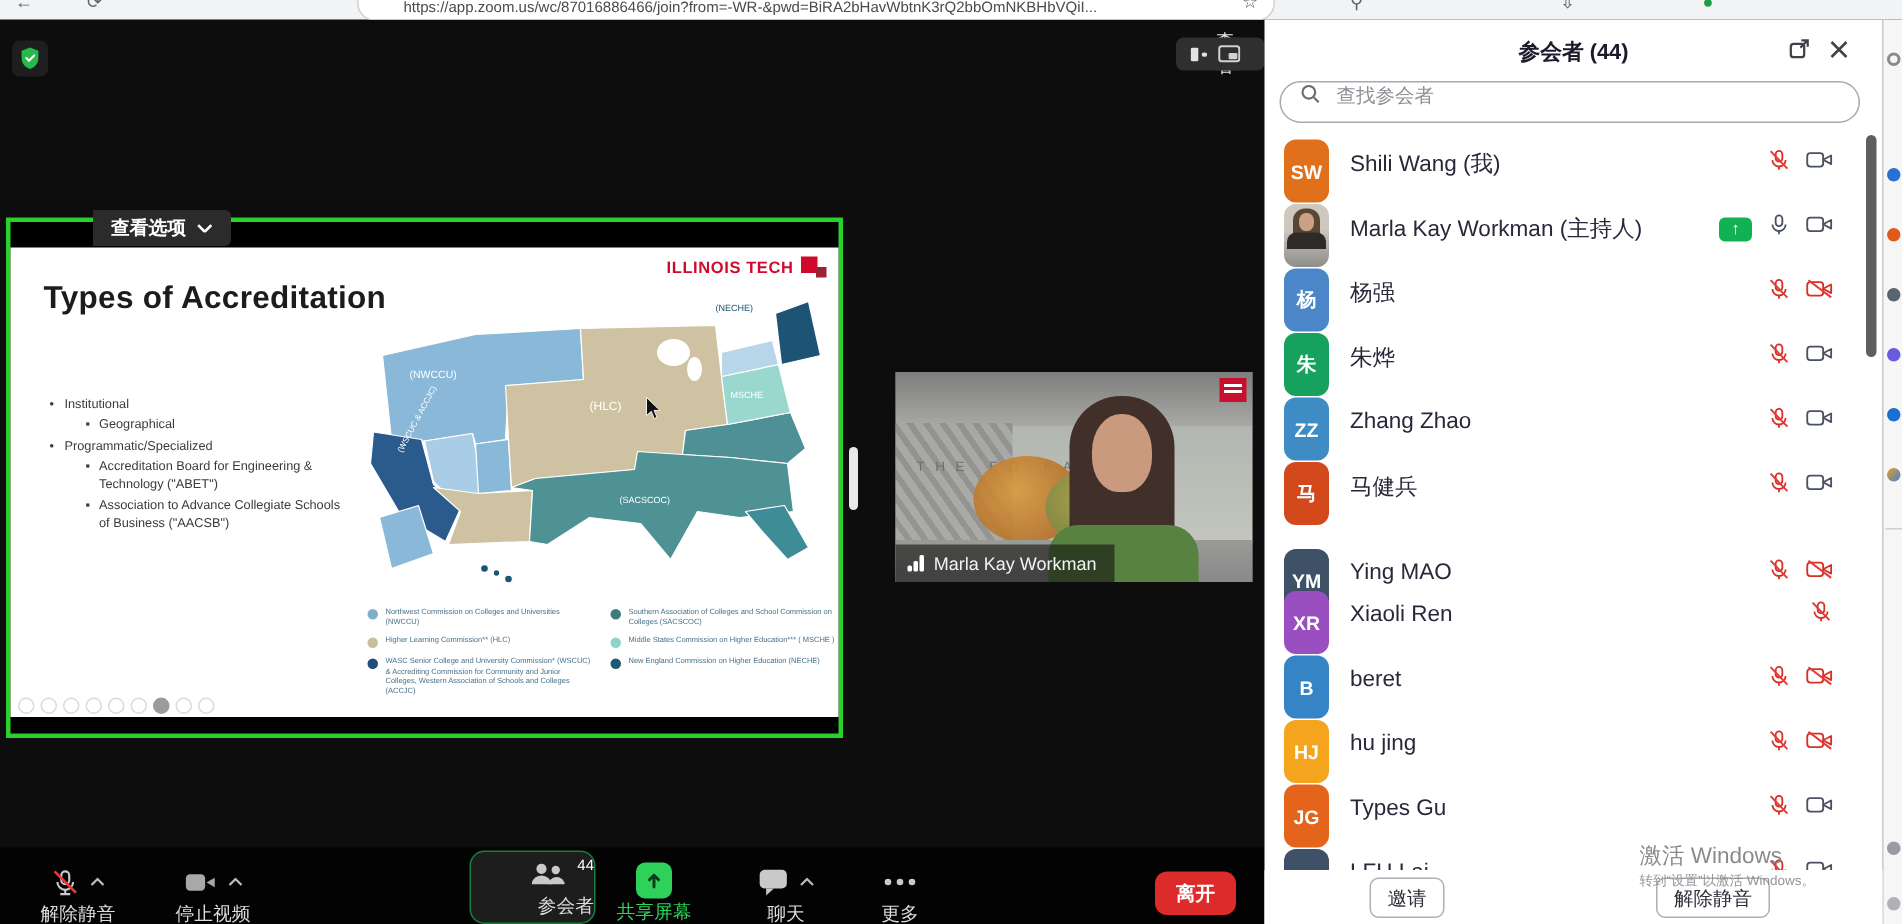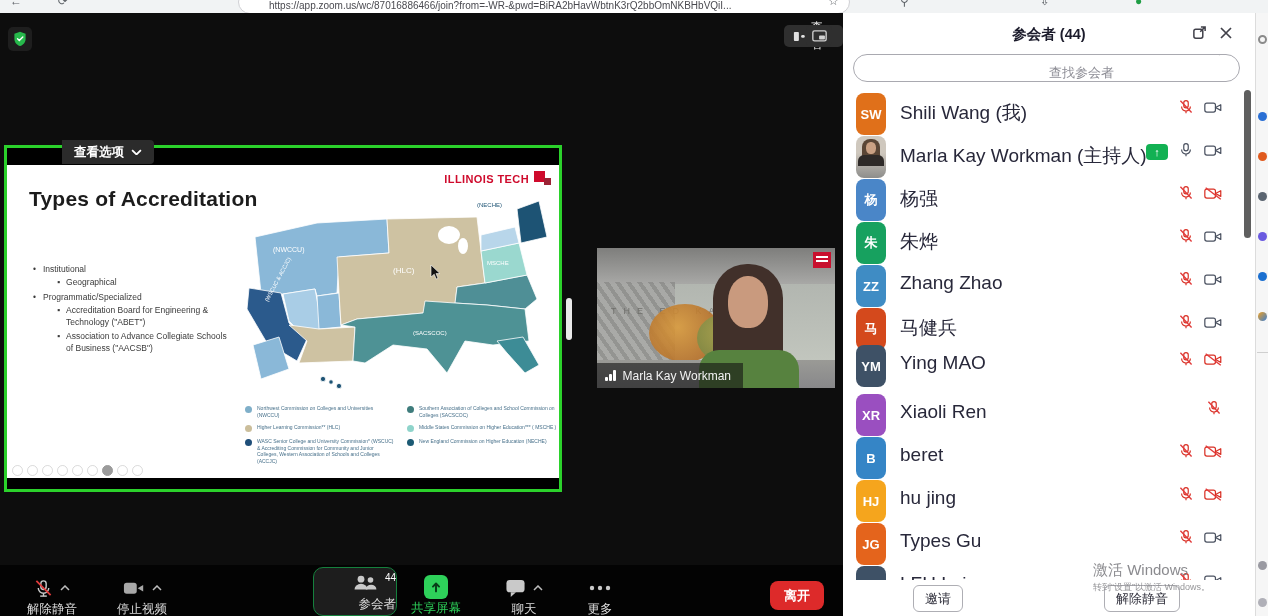--- a/index.html
+++ b/index.html
@@ -76,33 +76,33 @@
   #tb-share .lbl{color:#2ed15a;}
   .lbl{margin-top:1px;}
   #leave-btn{left:770px;top:16px;width:54px;height:29px;background:#dd2a2a;border-radius:8px;color:#fff;
     font-weight:bold;font-size:13px;display:flex;align-items:center;justify-content:center;}
   
   #panel{left:843px;top:0;width:412px;height:603px;background:#fff;}
   #panel-title{left:0;right:0;top:12px;text-align:center;font-size:14.5px;font-weight:bold;color:#1b1b2b;}
   #panel-popout{right:48px;top:12px;}
   #panel-close{right:22px;top:13px;}
   #search-box{left:10px;top:41px;width:387px;height:28px;border:1.5px solid #a9a9b0;border-radius:15px;
-    box-sizing:border-box;display:flex;align-items:flex-end;gap:8px;padding:0 12px;flex-direction:column;}
+    box-sizing:border-box;display:flex;align-items:flex-start;gap:8px;padding:0 12px;}
   #search-input{border:none;outline:none;flex:1;font-size:13px;color:#333;background:transparent;
     font-family:inherit;}
   #search-input::placeholder{color:#8e8e96;}
   #p-list{left:0;top:74px;width:400px;height:529px;overflow:hidden;}
   .p-row{position:absolute;left:0;width:400px;height:43px;}
   .p-avatar{position:absolute;left:13px;top:6px;width:30px;height:42px;border-radius:8px;color:#fff;
     font-weight:bold;font-size:13px;display:flex;align-items:center;justify-content:center;}
   .p-avatar.photo{background:linear-gradient(#cfc8be 40%,#8d8d8b);overflow:hidden;}
   .p-avatar.photo .ph-hair{position:absolute;left:6px;top:3px;width:18px;height:22px;background:#5a4636;border-radius:8px 8px 4px 4px;}
   .p-avatar.photo .ph-face{position:absolute;left:10px;top:6px;width:10px;height:12px;background:#caa184;border-radius:45%;}
   .p-avatar.photo .ph-suit{position:absolute;left:2px;top:19px;width:26px;height:11px;background:#2e2a28;border-radius:6px 6px 0 0;}
-  .p-name{position:absolute;left:57px;top:13px;font-size:19px;color:#28283a;}
+  .p-name{position:absolute;left:57px;top:13px;font-size:15px;color:#28283a;}
   .p-icons{position:absolute;right:21px;top:12px;display:flex;gap:10px;align-items:center;}
   .share-badge{width:22px;height:16px;background:#12b153;border-radius:4px;color:#fff;font-size:11px;
     font-weight:bold;display:flex;align-items:center;justify-content:center;}
   #p-scrollbar{left:401px;top:77px;width:7px;height:148px;background:#5f5f5f;border-radius:4px;}
   #panel-footer{left:0;right:0;bottom:0;height:36px;background:#fff;z-index:5;}
   .pf-btn{position:absolute;top:5px;height:27px;background:#fff;border:1px solid #aeaeb4;border-radius:6px;
     font-size:13px;color:#2e2e3a;display:flex;align-items:center;justify-content:center;font-family:inherit;}
   #invite-btn{left:70px;width:50px;}
   #footer-unmute-btn{left:261px;width:76px;}
   #watermark{left:250px;top:548px;z-index:8;pointer-events:none;}
@@ -495,21 +495,21 @@
                 <path d="M4.5,9.5 a5.5,5.5 0 0 0 11,0" fill="none" stroke="#d93025" stroke-width="1.5"></path>
                 <line x1="10" y1="15" x2="10" y2="17.8" stroke="#d93025" stroke-width="1.5"></line>
                 <line x1="3" y1="2.2" x2="17" y2="16.8" stroke="#e23b3b" stroke-width="1.7"></line>
               </svg></span>
             <span><svg width="18" viewBox="0 0 22 16">
                 <rect x="1" y="2.5" width="13" height="11" rx="2.5" fill="none" stroke="#4a5160" stroke-width="1.5"></rect>
                 <path d="M14,8 L20.5,4.5 V11.5 Z" fill="none" stroke="#4a5160" stroke-width="1.5" stroke-linejoin="round"></path>
               </svg></span>
           </span>
         </div>
-        <div class="p-row" style="top: 252px; text-align: center;">
+        <div class="p-row" style="top: 273px; text-align: center;">
           <div class="p-avatar" style="background: rgb(62, 81, 102);">YM</div>
           <span class="p-name">Ying MAO</span>
           <span class="p-icons">
             <span><svg width="16" viewBox="0 0 20 20">
                 <rect x="7.2" y="2" width="5.6" height="9" rx="2.8" fill="none" stroke="#d93025" stroke-width="1.5"></rect>
                 <path d="M4.5,9.5 a5.5,5.5 0 0 0 11,0" fill="none" stroke="#d93025" stroke-width="1.5"></path>
                 <line x1="10" y1="15" x2="10" y2="17.8" stroke="#d93025" stroke-width="1.5"></line>
                 <line x1="3" y1="2.2" x2="17" y2="16.8" stroke="#e23b3b" stroke-width="1.7"></line>
               </svg></span>
             <span><svg width="18" viewBox="0 0 22 16">

